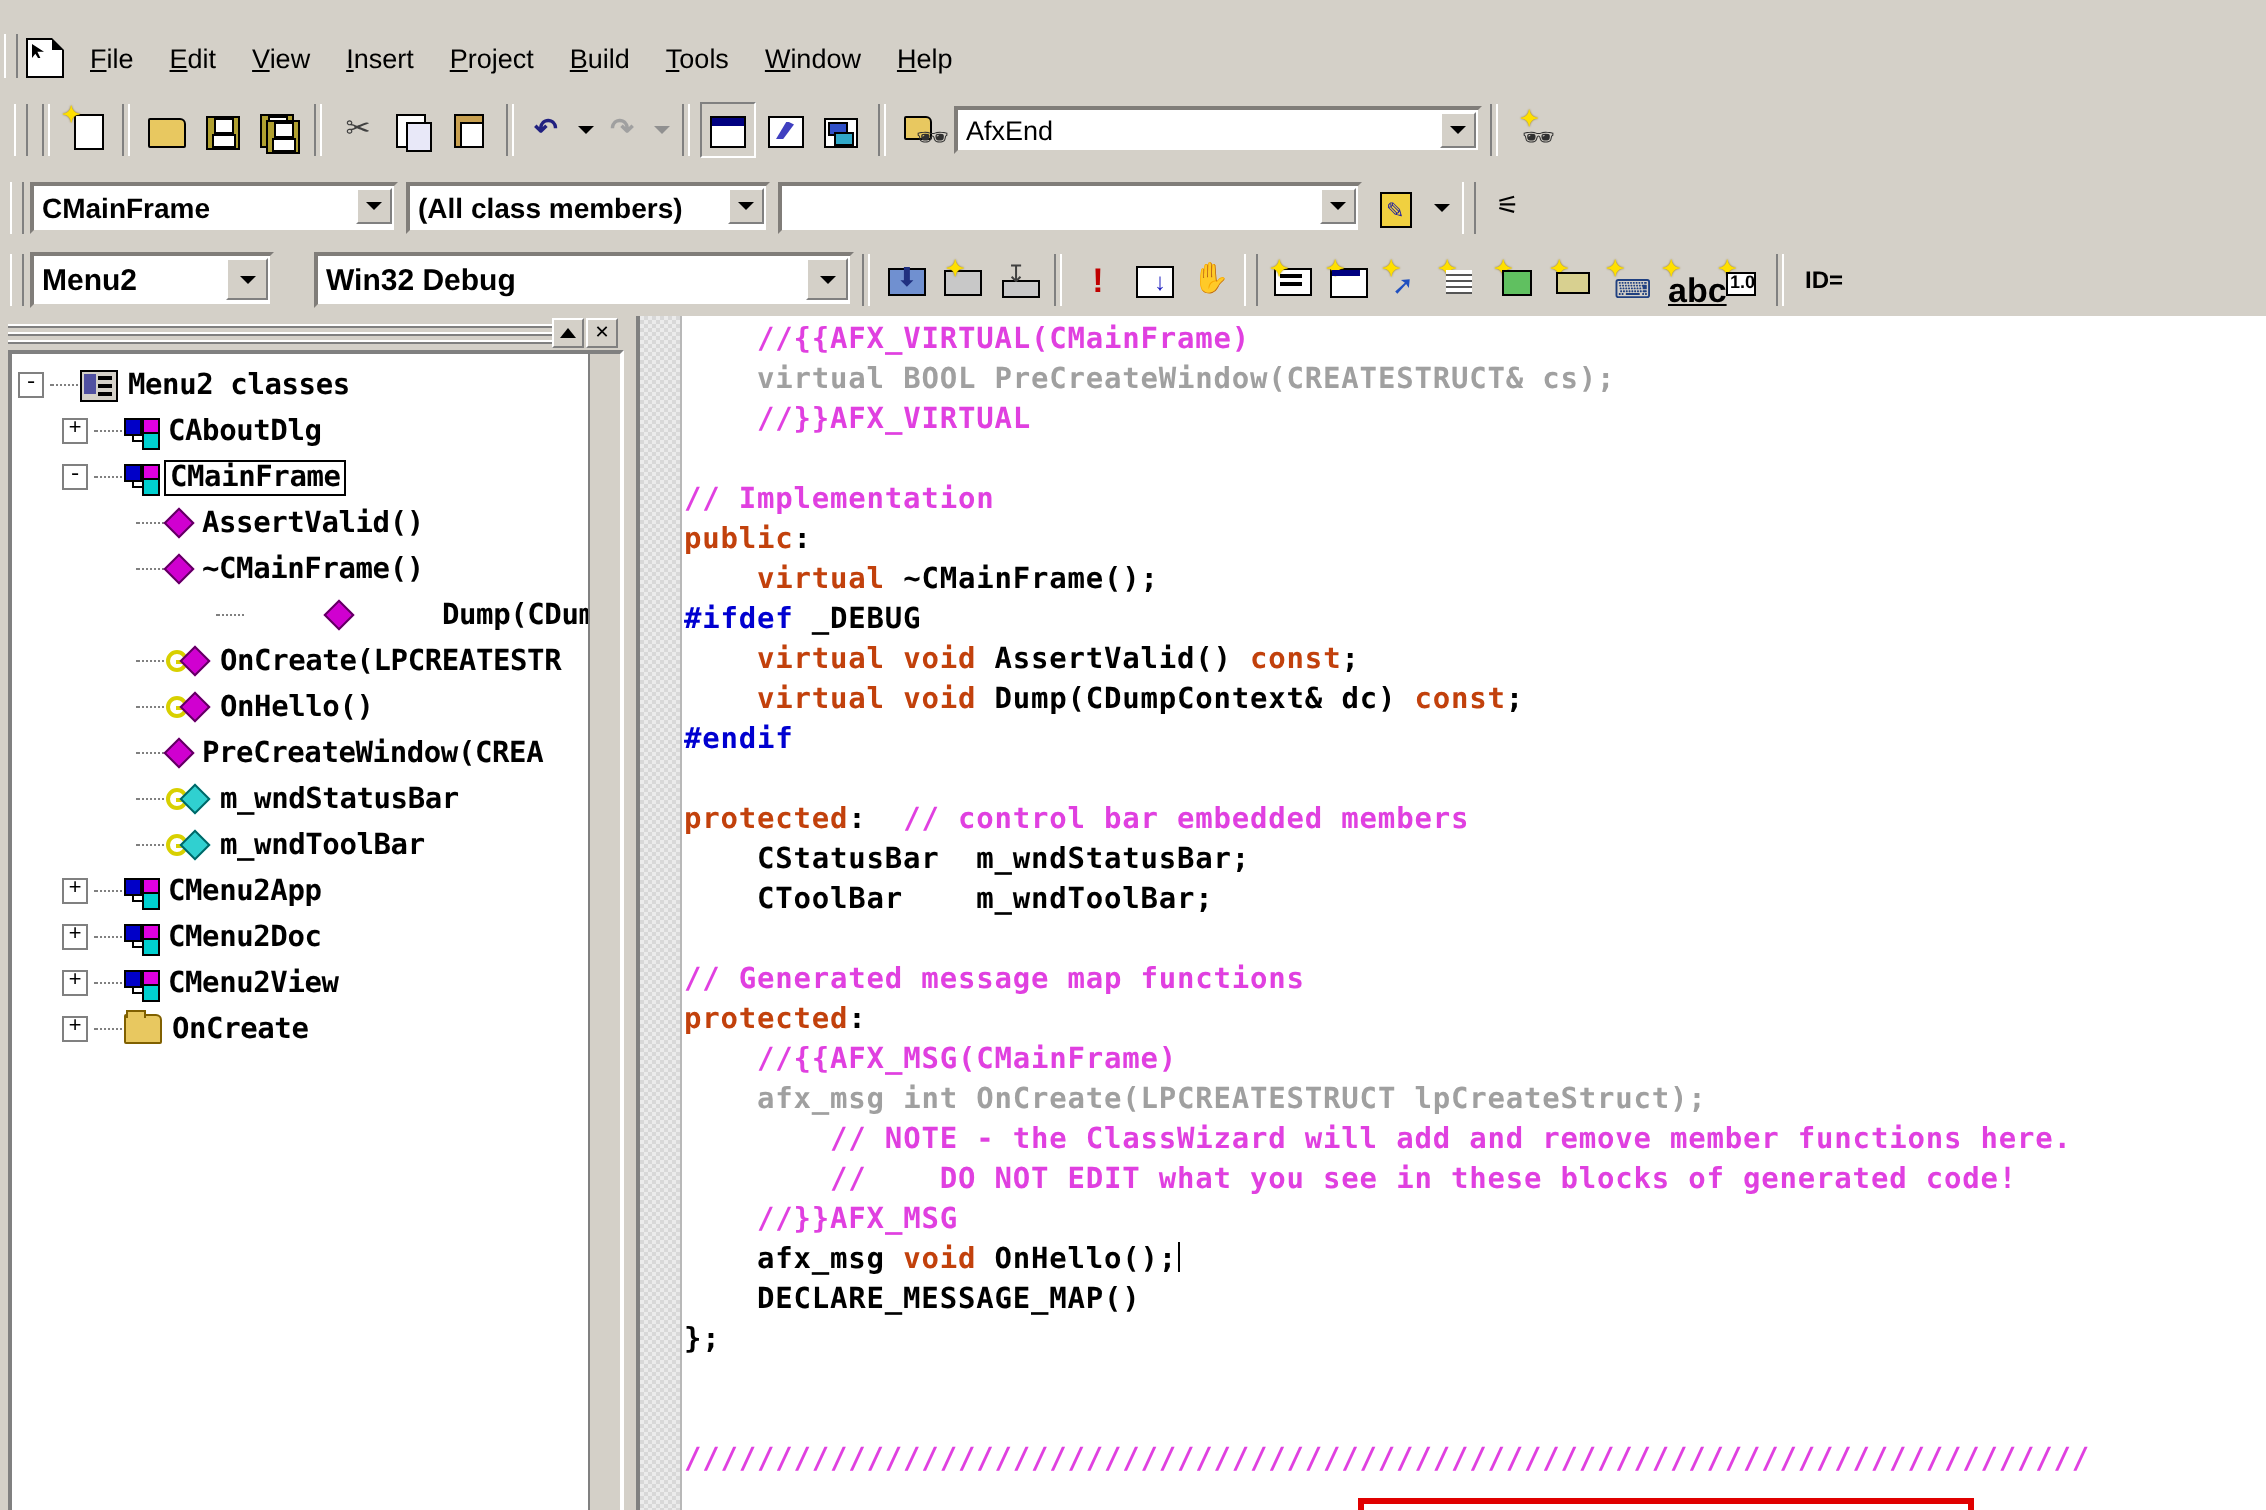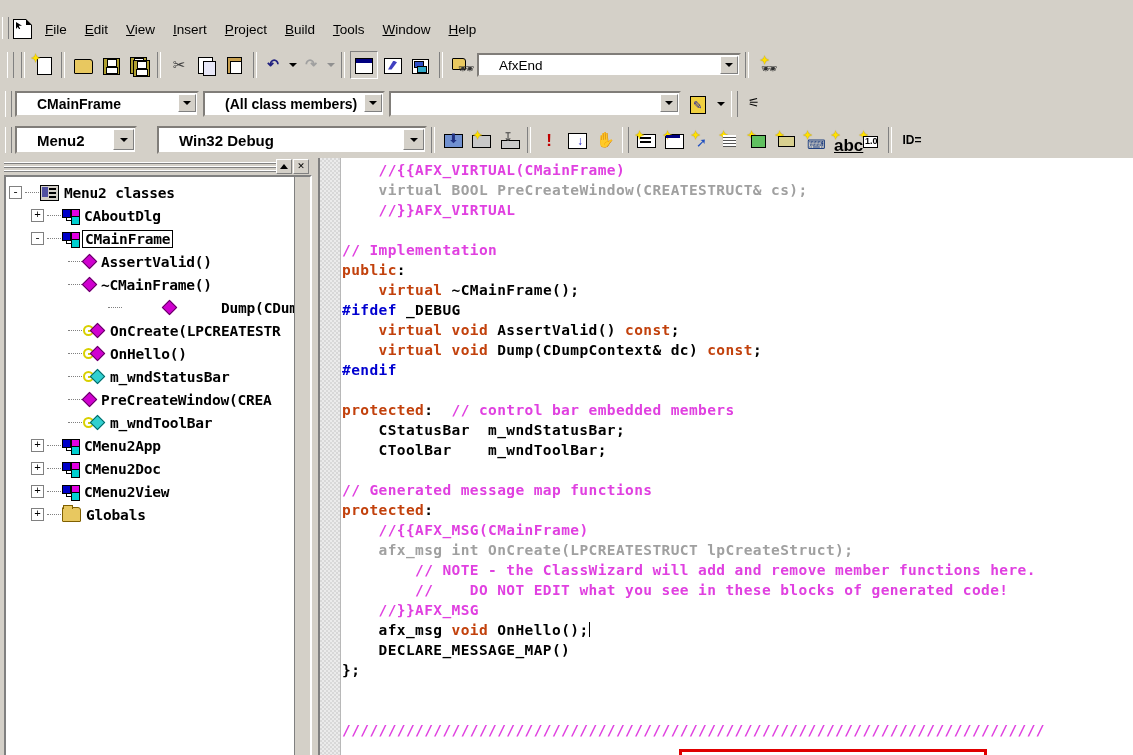--- a/index.html
+++ b/index.html
@@ -111,21 +111,21 @@
   .i-bino{color:#303030;font-size:13px;line-height:13px;}
 
   .cbx{
     height:20px;background:#fff;border:2px inset #d4d0c8;
     display:flex;align-items:center;position:relative;
     font-family:"Liberation Sans",sans-serif;
   }
   .cbx input{
     border:0;outline:0;background:transparent;height:18px;
     font-family:"Liberation Sans",sans-serif;font-size:13.5px;
-    padding-left:20px;width:100%;color:#000;
+    padding-left:4px;width:100%;color:#000;
   }
   .cbx .dd{
     position:absolute;right:1px;top:1px;width:16px;height:16px;
     background:#d4d0c8;border:1px solid;border-color:#fff #808080 #808080 #fff;
     display:flex;align-items:center;justify-content:center;
   }
   .cbx .dd i{width:0;height:0;border-left:4px solid transparent;border-right:4px solid transparent;border-top:4px solid #000;display:block;}
 
   
   #tbrow2{top:86px;height:36px;}
@@ -609,40 +609,40 @@
                 <span class="kh"></span>
                 <span class="ks"></span>
               </span>
               <span class="dia" style="left:9px;"></span>
             </span>
             <span class="tlabel">OnHello()</span>
           </div>
           <div class="trow" style="padding-left: 44px;">
             <span style="width: 15px; flex: 0 0 auto;"></span>
             <span class="tdash"></span>
+            <span class="ic-method">
+              <span class="dia"></span>
+            </span>
+            <span class="tlabel">PreCreateWindow(CREA</span>
+          </div>
+          <div class="trow" style="padding-left: 44px;">
+            <span style="width: 15px; flex: 0 0 auto;"></span>
+            <span class="tdash"></span>
             <span class="ic-var" style="width: 22px;">
               <span class="ic-key" style="position:absolute;left:0;top:0;">
                 <span class="kh"></span>
                 <span class="ks"></span>
               </span>
               <span class="dia" style="left:9px;"></span>
             </span>
             <span class="tlabel">m_wndStatusBar</span>
           </div>
           <div class="trow" style="padding-left: 44px;">
             <span style="width: 15px; flex: 0 0 auto;"></span>
             <span class="tdash"></span>
-            <span class="ic-method">
-              <span class="dia"></span>
-            </span>
-            <span class="tlabel">PreCreateWindow(CREA</span>
-          </div>
-          <div class="trow" style="padding-left: 44px;">
-            <span style="width: 15px; flex: 0 0 auto;"></span>
-            <span class="tdash"></span>
             <span class="ic-var" style="width: 22px;">
               <span class="ic-key" style="position:absolute;left:0;top:0;">
                 <span class="kh"></span>
                 <span class="ks"></span>
               </span>
               <span class="dia" style="left:9px;"></span>
             </span>
             <span class="tlabel">m_wndToolBar</span>
           </div>
           <div class="trow" style="padding-left: 22px;">
@@ -675,21 +675,21 @@
               <span class="b1"></span>
               <span class="b2"></span>
               <span class="b3"></span>
             </span>
             <span class="tlabel">CMenu2View</span>
           </div>
           <div class="trow" style="padding-left: 22px;">
             <span class="tplus">+</span>
             <span class="tdash"></span>
             <span class="ic-folder2"></span>
-            <span class="tlabel">Globals</span>
+            <span class="tlabel">OnCreate</span>
           </div>
         </div>
       <div class="treescroll"></div>
     </div>
   </div>
 
   <div class="editor">
     <div class="gutter"></div>
     <div class="code" id="code"><div class="ln"><span class="id">    </span><span class="cmt">//{{AFX_VIRTUAL(CMainFrame)</span></div><div class="ln"><span class="id">    </span><span class="dim">virtual BOOL PreCreateWindow(CREATESTRUCT&amp; cs);</span></div><div class="ln"><span class="id">    </span><span class="cmt">//}}AFX_VIRTUAL</span></div><div class="ln">&nbsp;</div><div class="ln"><span class="cmt">// Implementation</span></div><div class="ln"><span class="kw">public</span><span class="id">:</span></div><div class="ln"><span class="id">    </span><span class="kw">virtual</span><span class="id"> ~CMainFrame();</span></div><div class="ln"><span class="pp">#ifdef</span><span class="id"> _DEBUG</span></div><div class="ln"><span class="id">    </span><span class="kw">virtual void</span><span class="id"> AssertValid() </span><span class="kw">const</span><span class="id">;</span></div><div class="ln"><span class="id">    </span><span class="kw">virtual void</span><span class="id"> Dump(CDumpContext&amp; dc) </span><span class="kw">const</span><span class="id">;</span></div><div class="ln"><span class="pp">#endif</span></div><div class="ln">&nbsp;</div><div class="ln"><span class="kw">protected</span><span class="id">:  </span><span class="cmt">// control bar embedded members</span></div><div class="ln"><span class="id">    CStatusBar  m_wndStatusBar;</span></div><div class="ln"><span class="id">    CToolBar    m_wndToolBar;</span></div><div class="ln">&nbsp;</div><div class="ln"><span class="cmt">// Generated message map functions</span></div><div class="ln"><span class="kw">protected</span><span class="id">:</span></div><div class="ln"><span class="id">    </span><span class="cmt">//{{AFX_MSG(CMainFrame)</span></div><div class="ln"><span class="id">    </span><span class="dim">afx_msg int OnCreate(LPCREATESTRUCT lpCreateStruct);</span></div><div class="ln"><span class="id">        </span><span class="cmt">// NOTE - the ClassWizard will add and remove member functions here.</span></div><div class="ln"><span class="id">        </span><span class="cmt">//    DO NOT EDIT what you see in these blocks of generated code!</span></div><div class="ln"><span class="id">    </span><span class="cmt">//}}AFX_MSG</span></div><div class="ln"><span class="id">    afx_msg </span><span class="kw">void</span><span class="id"> OnHello();</span><span class="caret"></span></div><div class="ln"><span class="id">    DECLARE_MESSAGE_MAP()</span></div><div class="ln"><span class="id">};</span></div><div class="ln">&nbsp;</div><div class="ln">&nbsp;</div><div class="ln"><span class="cmt">/////////////////////////////////////////////////////////////////////////////</span></div><div class="ln">&nbsp;</div></div>
     <div class="redbox"></div>

